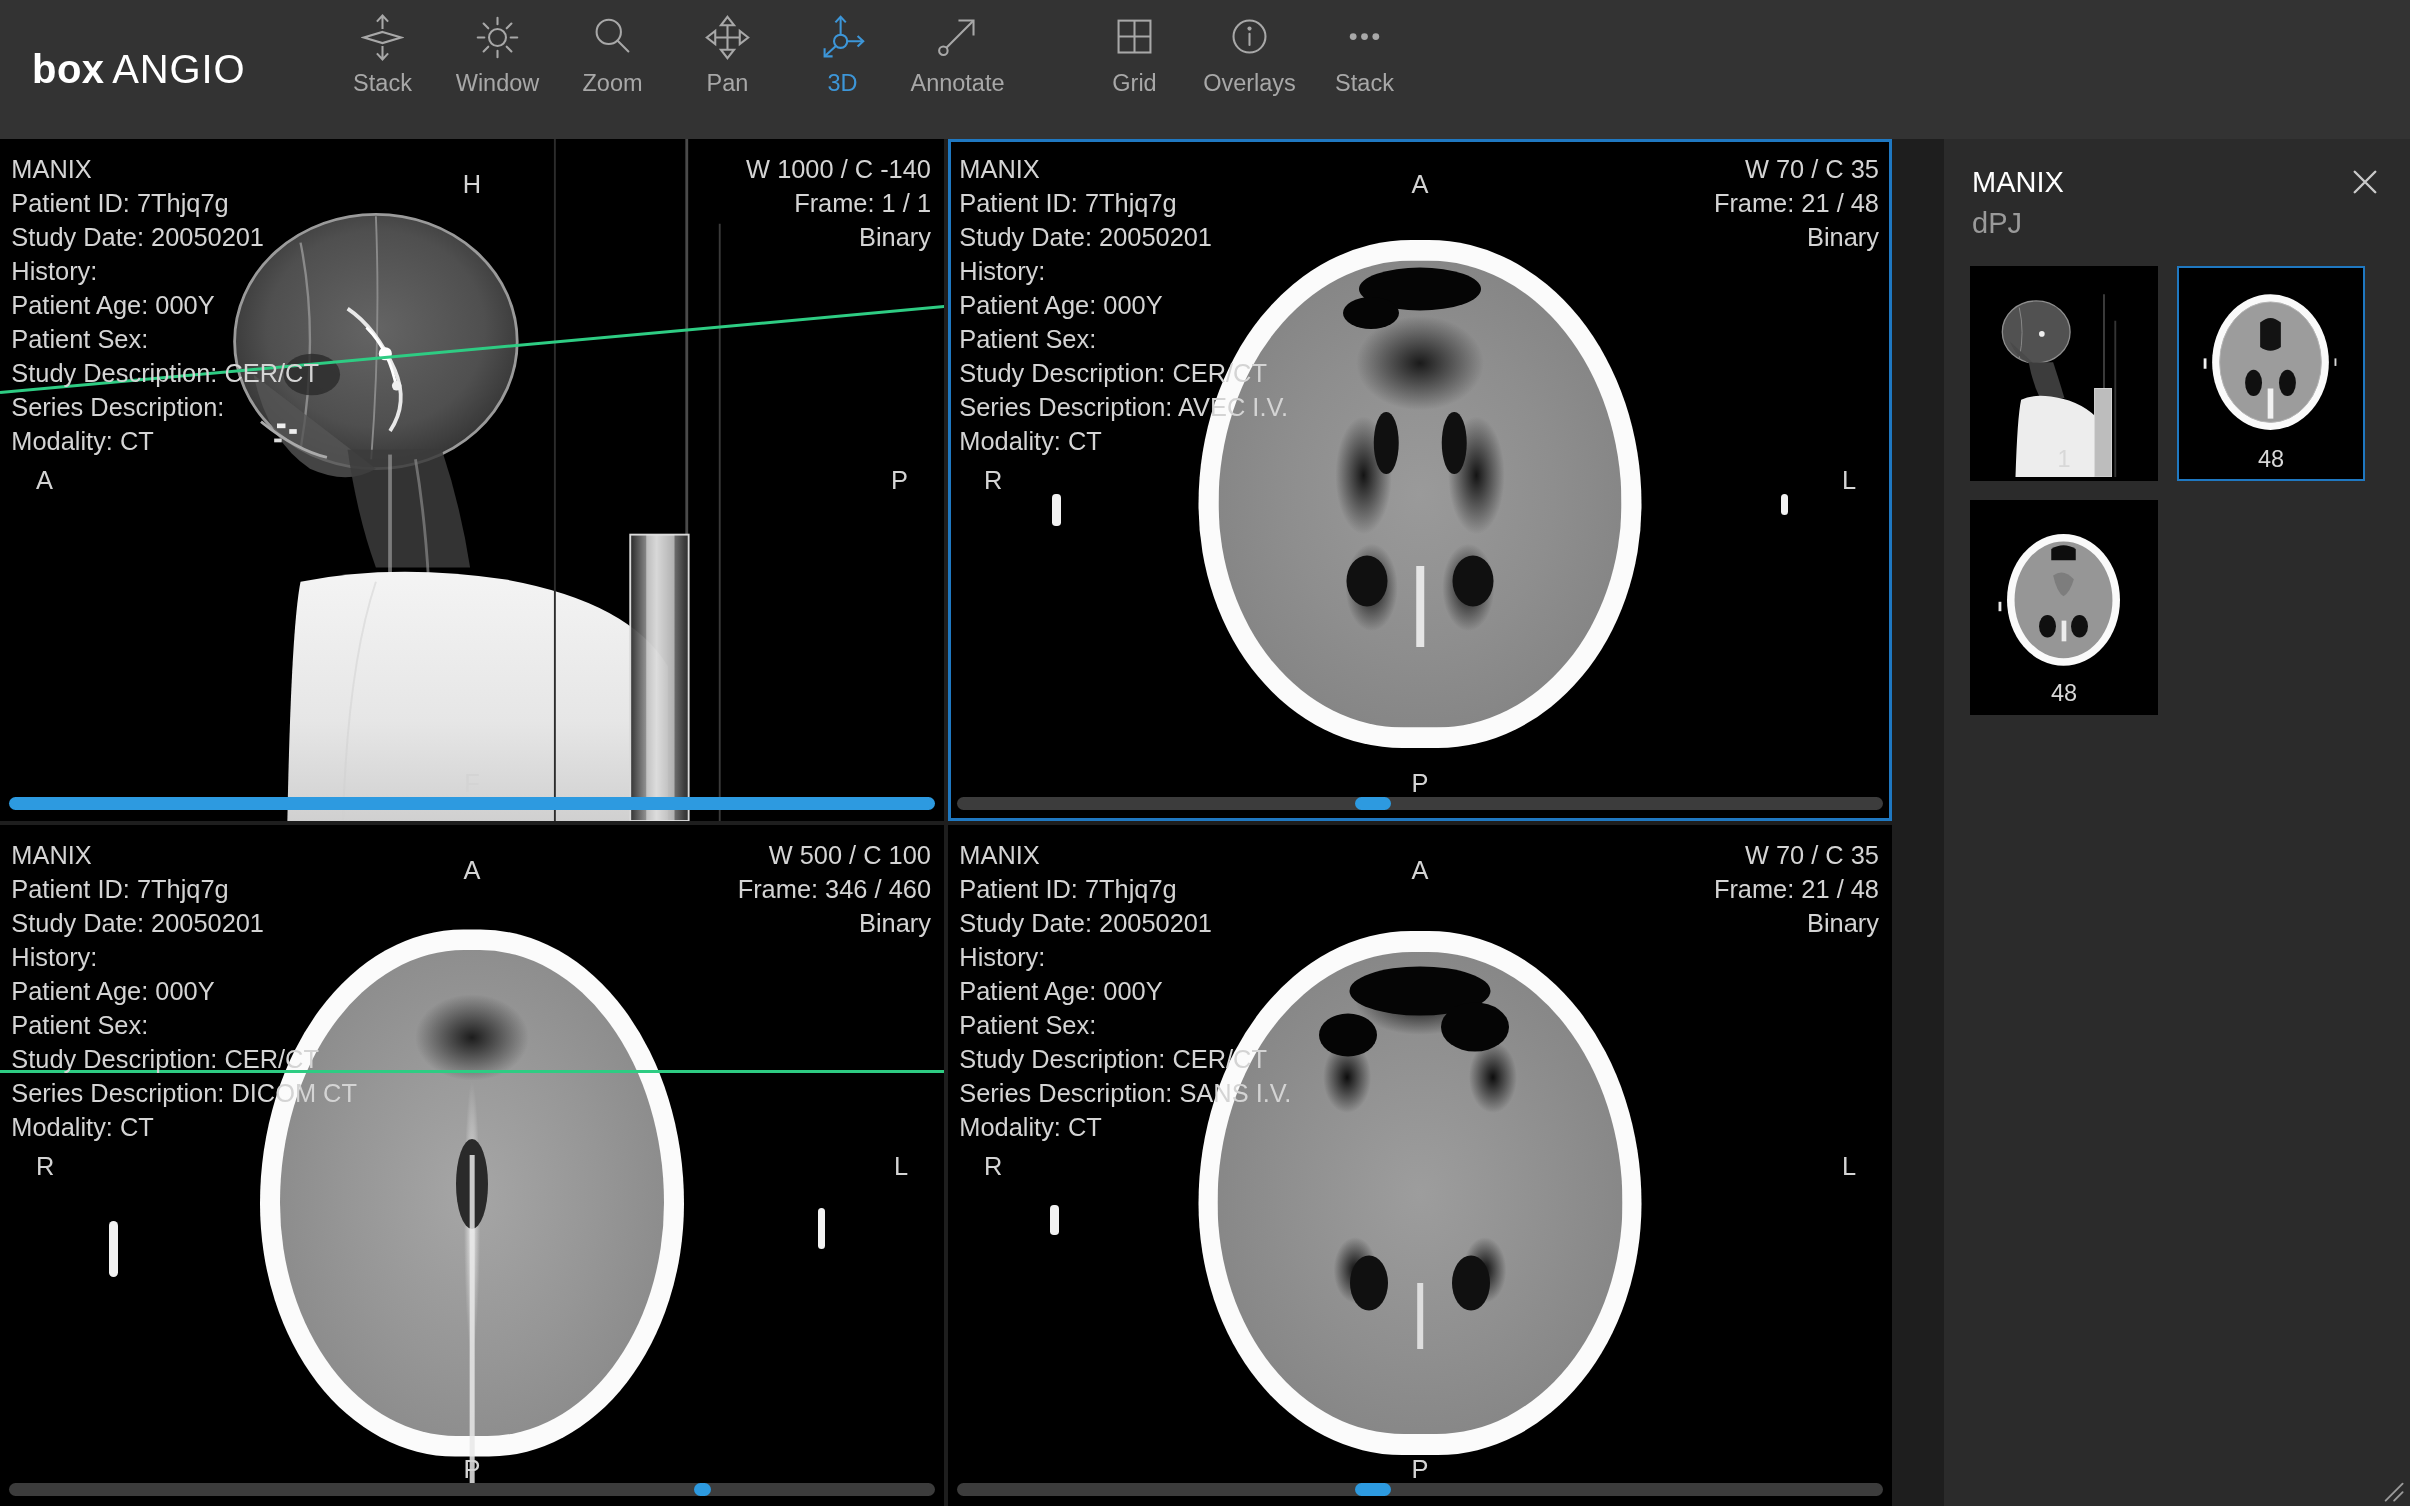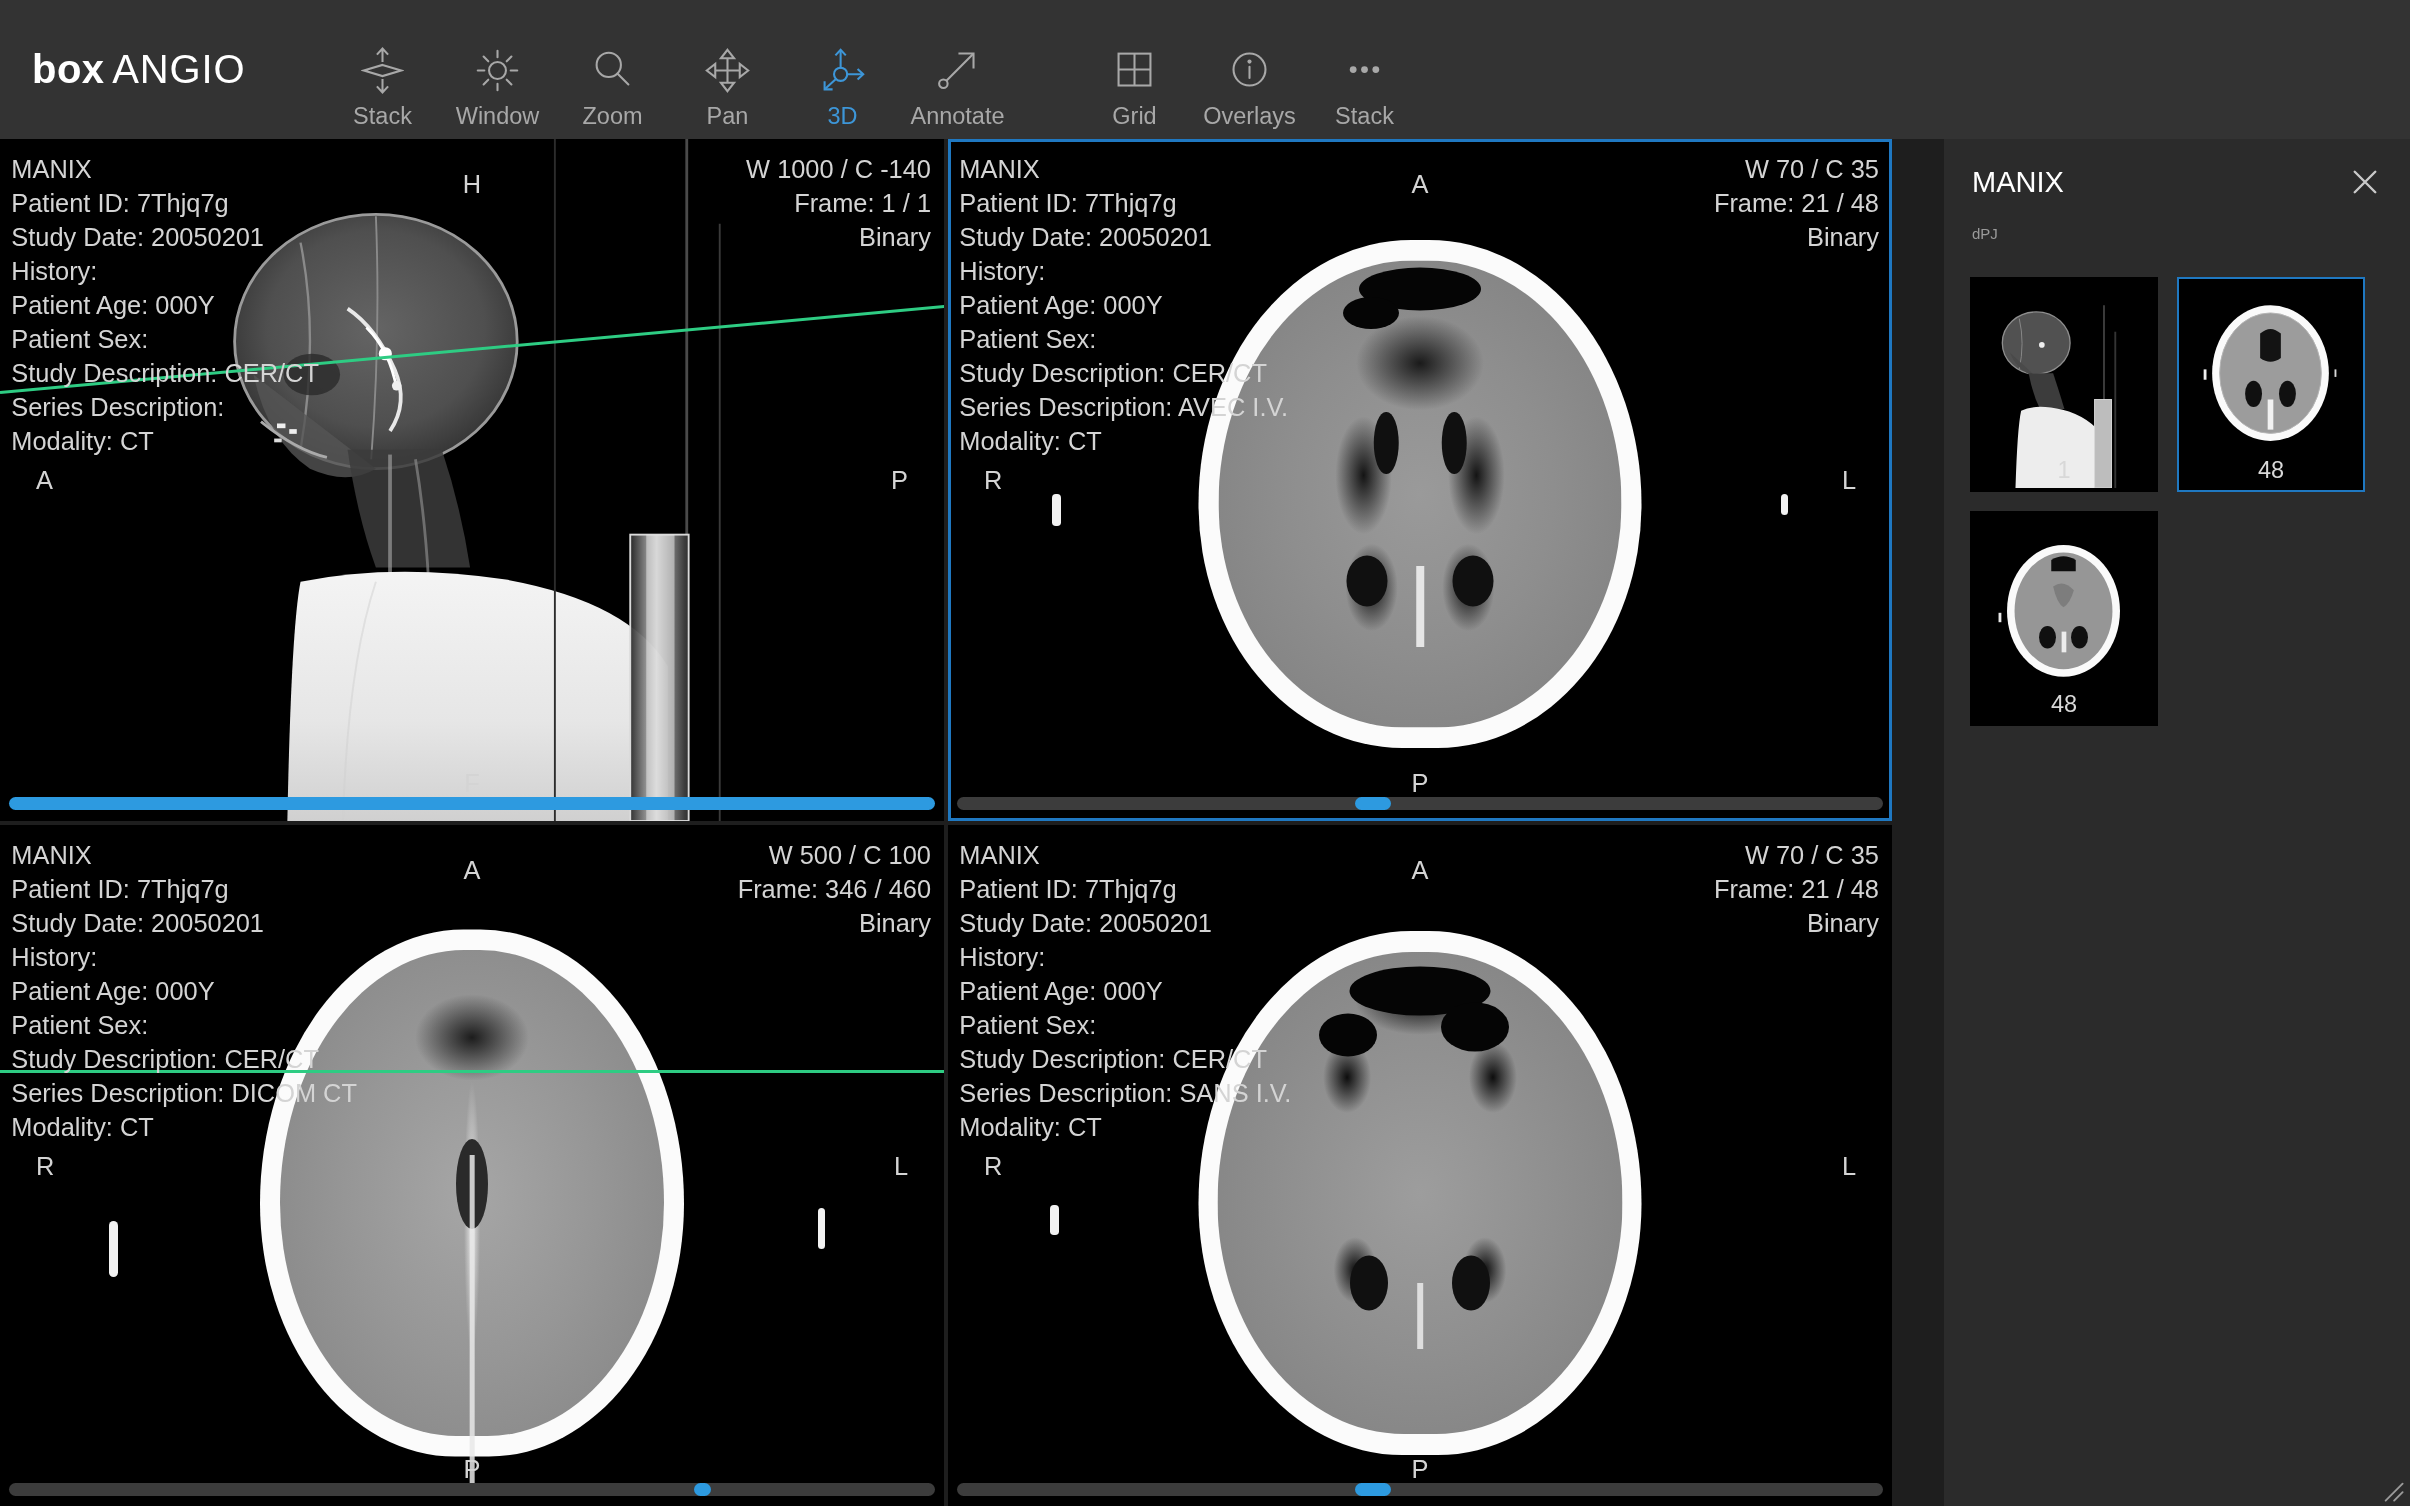--- a/index.html
+++ b/index.html
@@ -17,21 +17,21 @@
     display:flex; align-items:center;gap:29px;
   }
   #brand {
     margin-left:32px; width:264px; height:100%;
     display:flex; align-items:center;
     color:#ffffff; font-size:40px; letter-spacing:0.5px;
   }
   #brand .bx { font-weight:700; }
   #brand .dc { font-weight:300; margin-left:7.5px; letter-spacing:0.9px; }
 
-  #tools { display:flex; align-items:flex-start; height:100%; padding-top:41px; }
+  #tools { display:flex; align-items:flex-start; height:100%; padding-top:8px; }
   .tool {
     width:115px; display:flex; flex-direction:column;
     align-items:center; justify-content:flex-start;
     cursor:pointer; user-select:none;
   }
   .tool .glyph { height:58px; display:flex; align-items:center; justify-content:center; }
   .tool .tlabel { font-size:23.5px; color:#a8a8a8; margin-top:5.6px; line-height:1; }
   .tool.active .tlabel { color:#3d96d8; }
   .tool svg { display:block; }
   .tool .st { stroke:#a8a8a8; fill:none; stroke-width:2.2; }
@@ -114,21 +114,21 @@
   
   .fid { position:absolute; background:#f2f2f2; z-index:4; }
 
   
   #panel {
     position:absolute; right:0; top:139px; width:466px; height:1367px;
     background:#2b2b2b;
   }
   #panel-head { position:relative; padding:26px 28px 0 28px; }
   #panel-title { color:#ffffff; font-size:29px; line-height:34px; }
-  #panel-sub { color:#9a9a9a; font-size:15px; line-height:30px; margin-top:20px; }
+  #panel-sub { color:#9a9a9a; font-size:29px; line-height:30px; margin-top:9px; }
   #panel-close {
     position:absolute; right:24.5px; top:22.6px;
     width:41px; height:41px; cursor:pointer;
     display:flex; align-items:center; justify-content:center;
   }
   #write-report {
     margin:22.6px 28px 0 28px; width:calc(100% - 56px); height:62px;
     background:#1f78c1; border:none; border-radius:4.7px;
     color:#ffffff; font-size:28px; cursor:pointer;
     font-family:"Liberation Sans", sans-serif;

